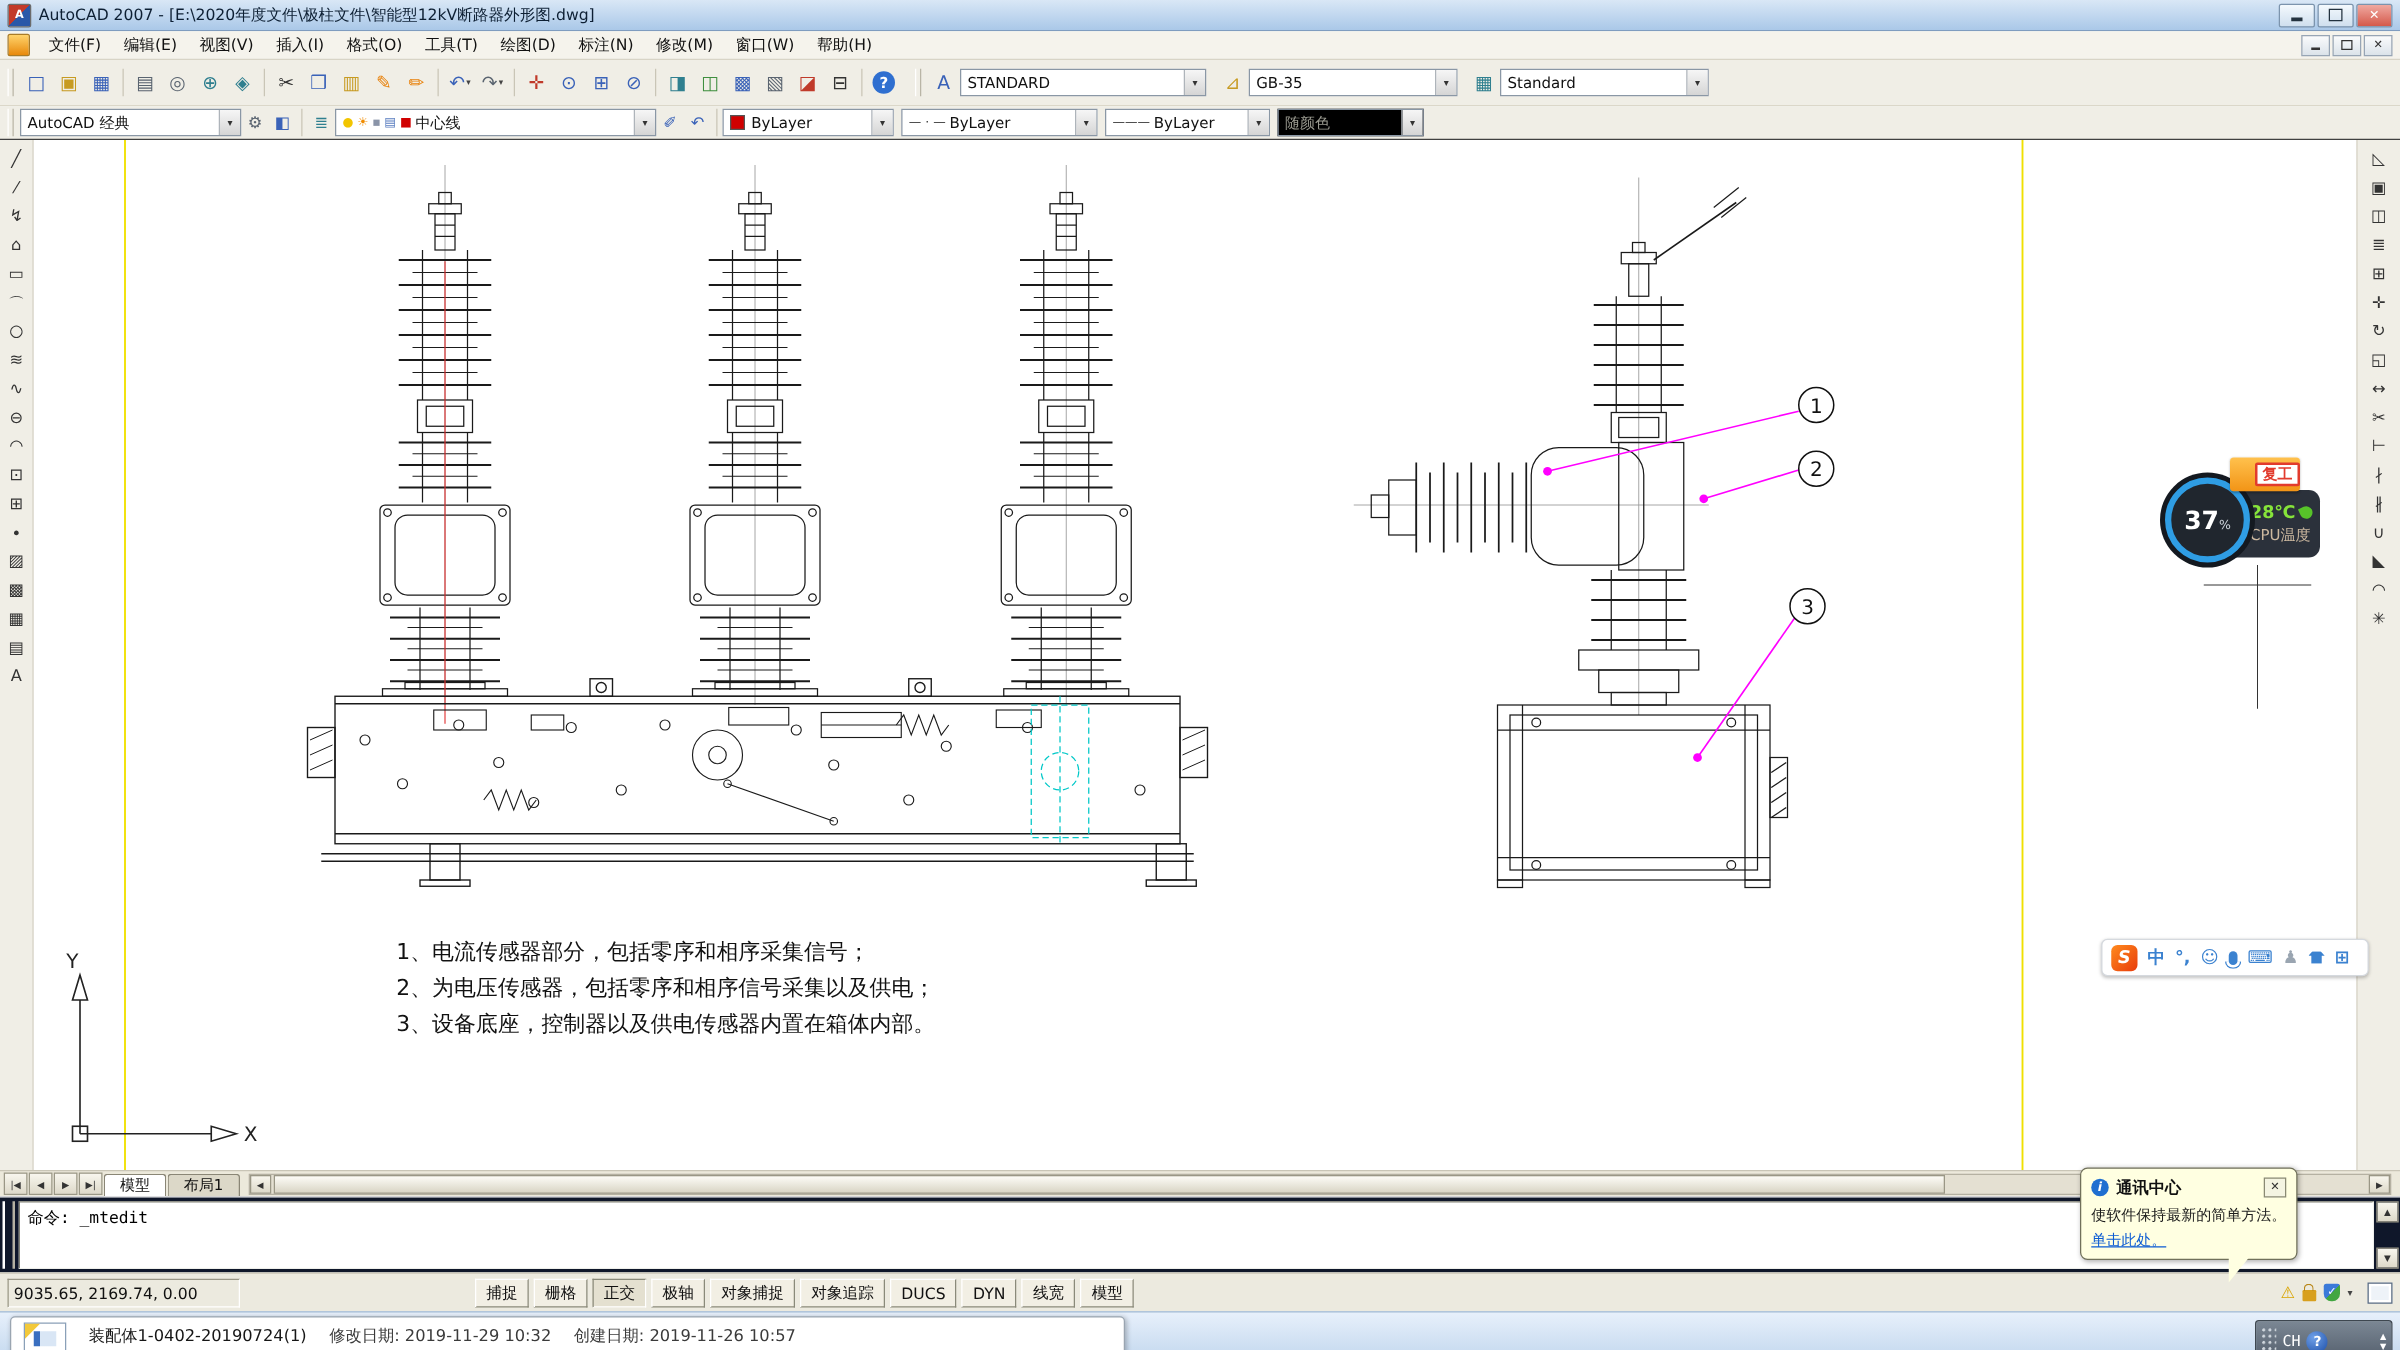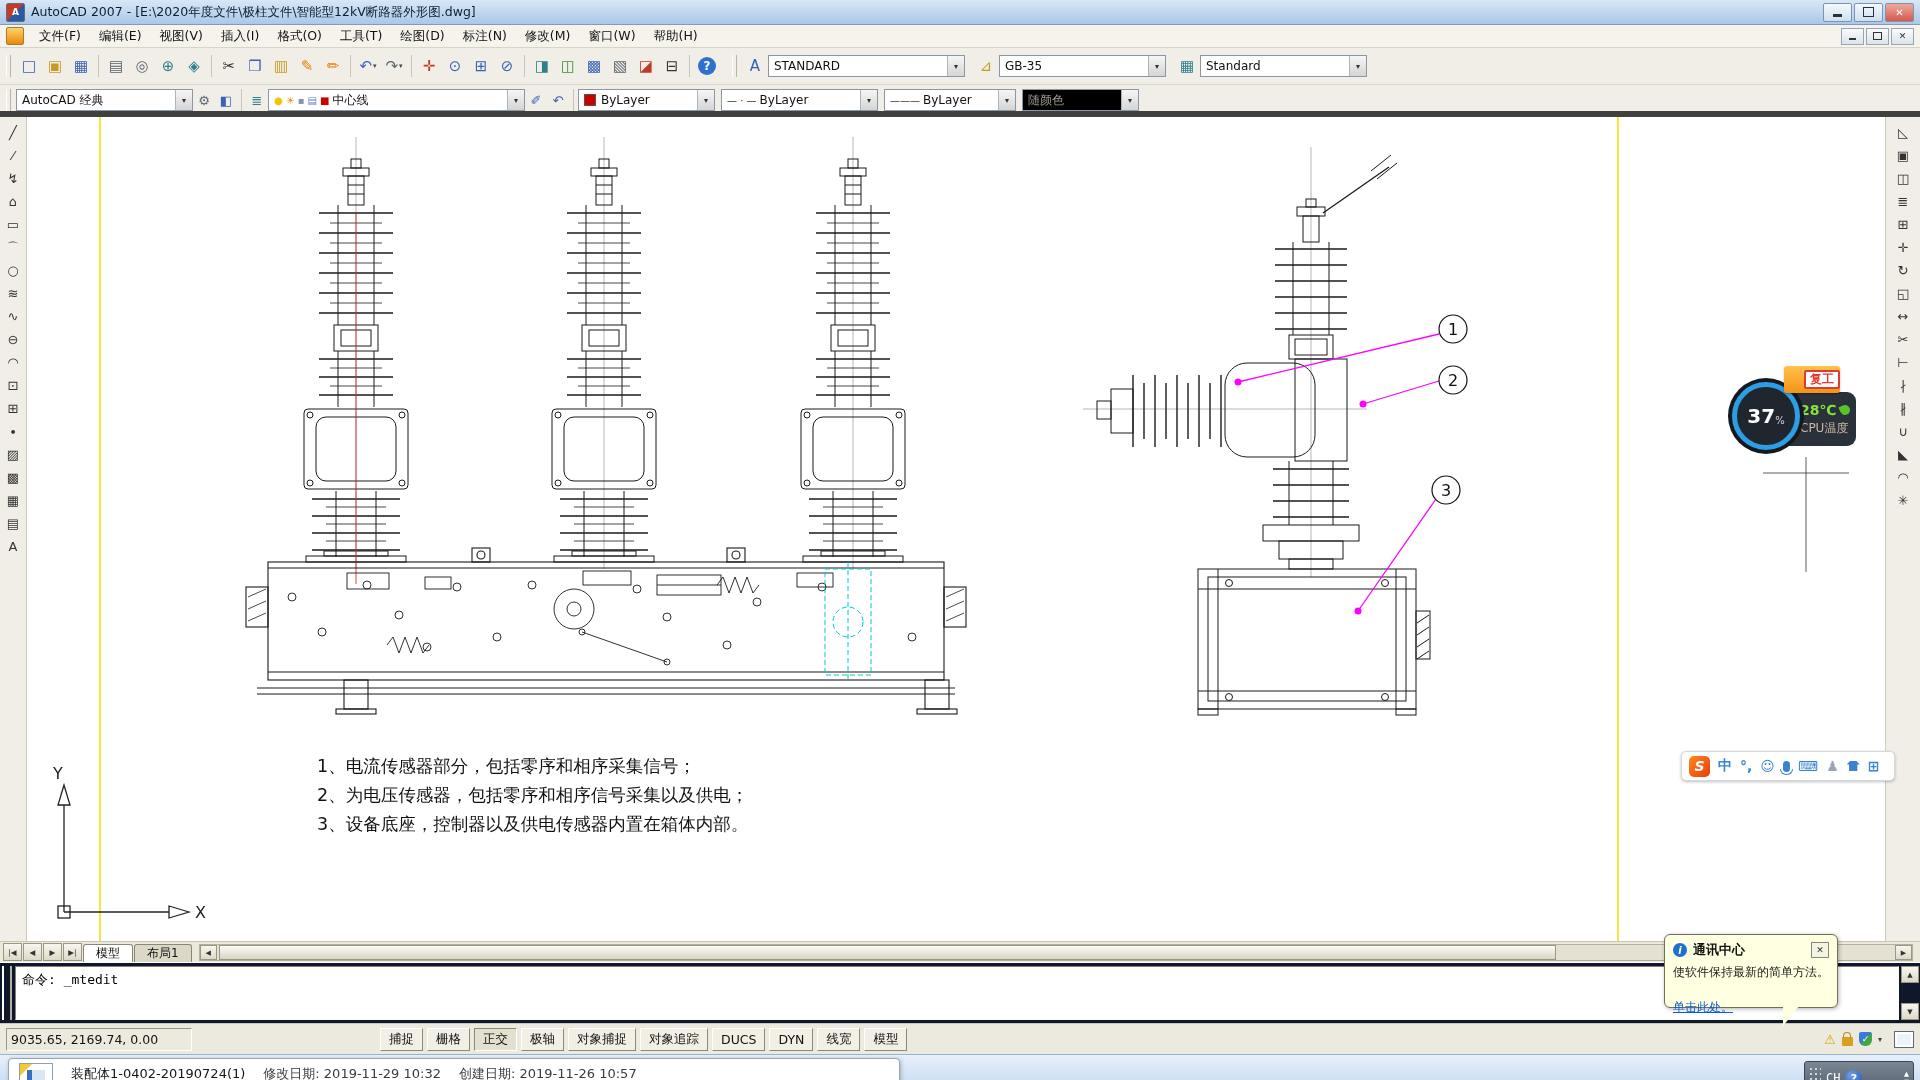--- a/index.html
+++ b/index.html
@@ -24,21 +24,21 @@
   .mdiicon{width:16px;height:16px;border-radius:2px;margin:0 6px 0 2px;
     background:linear-gradient(#ffd36b,#e8890c);border:1px solid #a87b28;}
   .mitem{padding:0 9px;font-size:12.5px;height:20px;display:flex;align-items:center;}
   .mdibtns{margin-left:auto;display:flex;gap:2px;margin-right:2px;}
   .mdibtn{width:21px;height:15px;border:1px solid #97a5b5;background:linear-gradient(#fafbfc,#dbe3ea);
     display:flex;align-items:center;justify-content:center;font-size:9px;color:#333;}
   .glyph-min2{width:7px;height:2px;background:#333;margin-top:6px;}
   .glyph-max2{width:7px;height:6px;border:1.2px solid #333;}
   
   #tb1{height:36px;background:#f0eee6;border-bottom:1px solid #dbd7c9;display:flex;align-items:center;padding:0 4px;}
-  #tb2{height:26px;background:#f0eee6;border-bottom:6px solid #404040;display:flex;align-items:flex-end;padding:0 4px;}
+  #tb2{height:26px;background:#f0eee6;border-bottom:1px solid #404040;display:flex;align-items:center;padding:0 4px;}
   .grip{width:3px;height:22px;border-left:1px solid #fff;border-right:1px solid #b9b5a6;margin:0 5px 0 2px;}
   .sep{width:1px;height:22px;background:#c9c5b6;margin:0 4px;}
   .tbtn{width:26px;height:26px;display:flex;align-items:center;justify-content:center;font-size:15px;position:relative;}
   #tb2 .tbtn{width:22px;height:22px;font-size:13px;}
   .dd{font-size:7px;color:#444;margin-left:1px;}
   .combo{display:flex;align-items:center;background:#fff;border:1px solid #8a97a5;height:20px;font-size:12px;
     padding-left:5px;position:relative;}
   .combo .arrow{margin-left:auto;width:16px;height:100%;background:linear-gradient(#f6f6f6,#d5d5d5);
     border-left:1px solid #aeb4ba;display:flex;align-items:center;justify-content:center;font-size:8px;color:#333;}
   .combo.disabled{background:#000000;color:#9a9a90;}
@@ -139,21 +139,21 @@
     padding:6px 8px;box-sizing:border-box;}
   #balloon::after{content:"";position:absolute;left:118px;bottom:-19px;width:0;height:0;
     border-top:21px solid #ffffe1;border-right:17px solid transparent;}
   .bl-head{display:flex;align-items:center;gap:6px;}
   .bl-info{width:14px;height:14px;border-radius:50%;background:#1f6fd0;color:#fff;font-size:10px;font-weight:bold;
     font-style:italic;display:flex;align-items:center;justify-content:center;}
   .bl-title{font-weight:bold;font-size:13px;}
   .bl-close{margin-left:auto;width:16px;height:14px;border:1px solid #8a8a74;background:#f4f4e2;
     font-size:9px;display:flex;align-items:center;justify-content:center;color:#333;}
   .bl-msg{font-size:12px;margin-top:5px;color:#1c1c1c;}
-  .bl-link{font-size:12px;margin-top:18px;color:#0b5bd3;text-decoration:underline;}
+  .bl-link{font-size:12px;margin-top:3px;color:#0b5bd3;text-decoration:underline;}
 </style>
 </head>
 <body>
 
 <div id="titlebar">
   <div class="appicon">A</div>
   <span class="title">AutoCAD 2007 - [E:\2020年度文件\极柱文件\智能型12kV断路器外形图.dwg]</span>
   <div class="wbtns">
     <span class="wbtn">
         <span class="glyph-min"></span>

